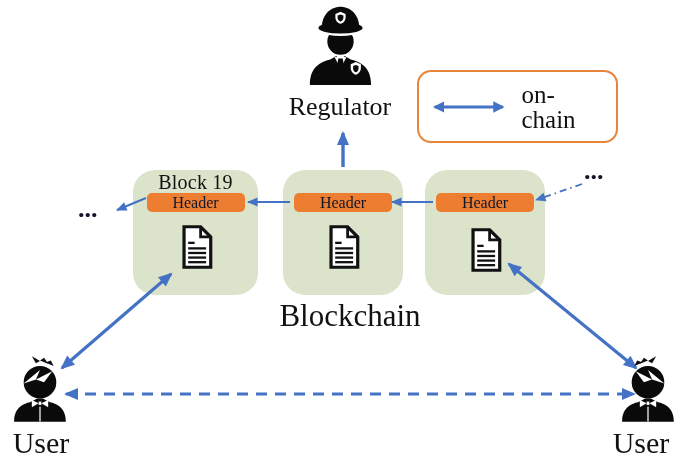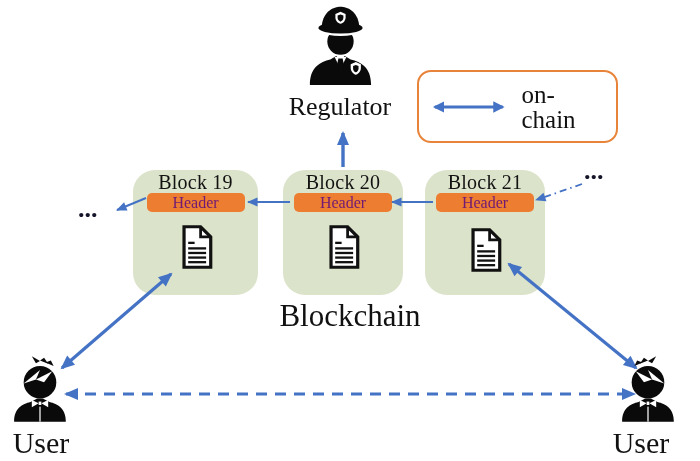--- a/index.html
+++ b/index.html
@@ -15,21 +15,21 @@
     position:absolute;top:170px;height:125px;background:#dbe3ca;border-radius:22px;z-index:1;
   }
   .block-title{
     position:absolute;top:1px;left:0;right:0;text-align:center;
     font-size:20px;color:#121212;letter-spacing:.2px;
   }
   .header-bar{
     position:absolute;top:23px;left:50%;transform:translateX(-50%);
     width:98px;height:19px;background:#ed7d31;border-radius:5px;
     display:flex;align-items:center;justify-content:center;
-    color:#701a75;font-size:16px;line-height:1;
+    color:#0f172a;font-size:16px;line-height:1;
   }
   .doc-icon{position:absolute;top:52px;left:50%;transform:translateX(-50%);width:46px;height:50px;}
 
   
   .caption{position:absolute;text-align:center;z-index:3;}
   .ellipsis{position:absolute;font-size:26px;font-weight:bold;color:#15152a;z-index:3;line-height:1;}
 
   
   .legend{
     position:absolute;left:417px;top:70px;width:201px;height:73px;box-sizing:border-box;
@@ -113,35 +113,33 @@
       <path d="M60,6 V28 H82" fill="none" stroke="#111" stroke-width="6"></path>
       <line x1="33" y1="41" x2="47" y2="41" stroke="#111" stroke-width="5"></line>
       <line x1="33" y1="53" x2="72" y2="53" stroke="#111" stroke-width="5"></line>
       <line x1="33" y1="63" x2="72" y2="63" stroke="#111" stroke-width="5"></line>
       <line x1="33" y1="73" x2="72" y2="73" stroke="#111" stroke-width="5"></line>
       <line x1="33" y1="83" x2="72" y2="83" stroke="#111" stroke-width="5"></line>
     </svg>
   </div>
 
   <div class="block" style="left:283px;width:120px;">
-    <div class="block-title">Block 20</div>
     <div class="header-bar">Header</div>
     <svg class="doc-icon" viewBox="0 0 100 100">
       <path d="M24,6 H60 L82,28 V94 H24 Z" fill="#ffffff" stroke="#111" stroke-width="7"></path>
       <path d="M60,6 V28 H82" fill="none" stroke="#111" stroke-width="6"></path>
       <line x1="33" y1="41" x2="47" y2="41" stroke="#111" stroke-width="5"></line>
       <line x1="33" y1="53" x2="72" y2="53" stroke="#111" stroke-width="5"></line>
       <line x1="33" y1="63" x2="72" y2="63" stroke="#111" stroke-width="5"></line>
       <line x1="33" y1="73" x2="72" y2="73" stroke="#111" stroke-width="5"></line>
       <line x1="33" y1="83" x2="72" y2="83" stroke="#111" stroke-width="5"></line>
     </svg>
   </div>
 
   <div class="block" style="left:425px;width:120px;">
-    <div class="block-title">Block 21</div>
     <div class="header-bar">Header</div>
     <svg class="doc-icon" viewBox="0 0 100 100" style="top:55px;">
       <path d="M24,6 H60 L82,28 V94 H24 Z" fill="#ffffff" stroke="#111" stroke-width="7"></path>
       <path d="M60,6 V28 H82" fill="none" stroke="#111" stroke-width="6"></path>
       <line x1="33" y1="41" x2="47" y2="41" stroke="#111" stroke-width="5"></line>
       <line x1="33" y1="53" x2="72" y2="53" stroke="#111" stroke-width="5"></line>
       <line x1="33" y1="63" x2="72" y2="63" stroke="#111" stroke-width="5"></line>
       <line x1="33" y1="73" x2="72" y2="73" stroke="#111" stroke-width="5"></line>
       <line x1="33" y1="83" x2="72" y2="83" stroke="#111" stroke-width="5"></line>
     </svg>

